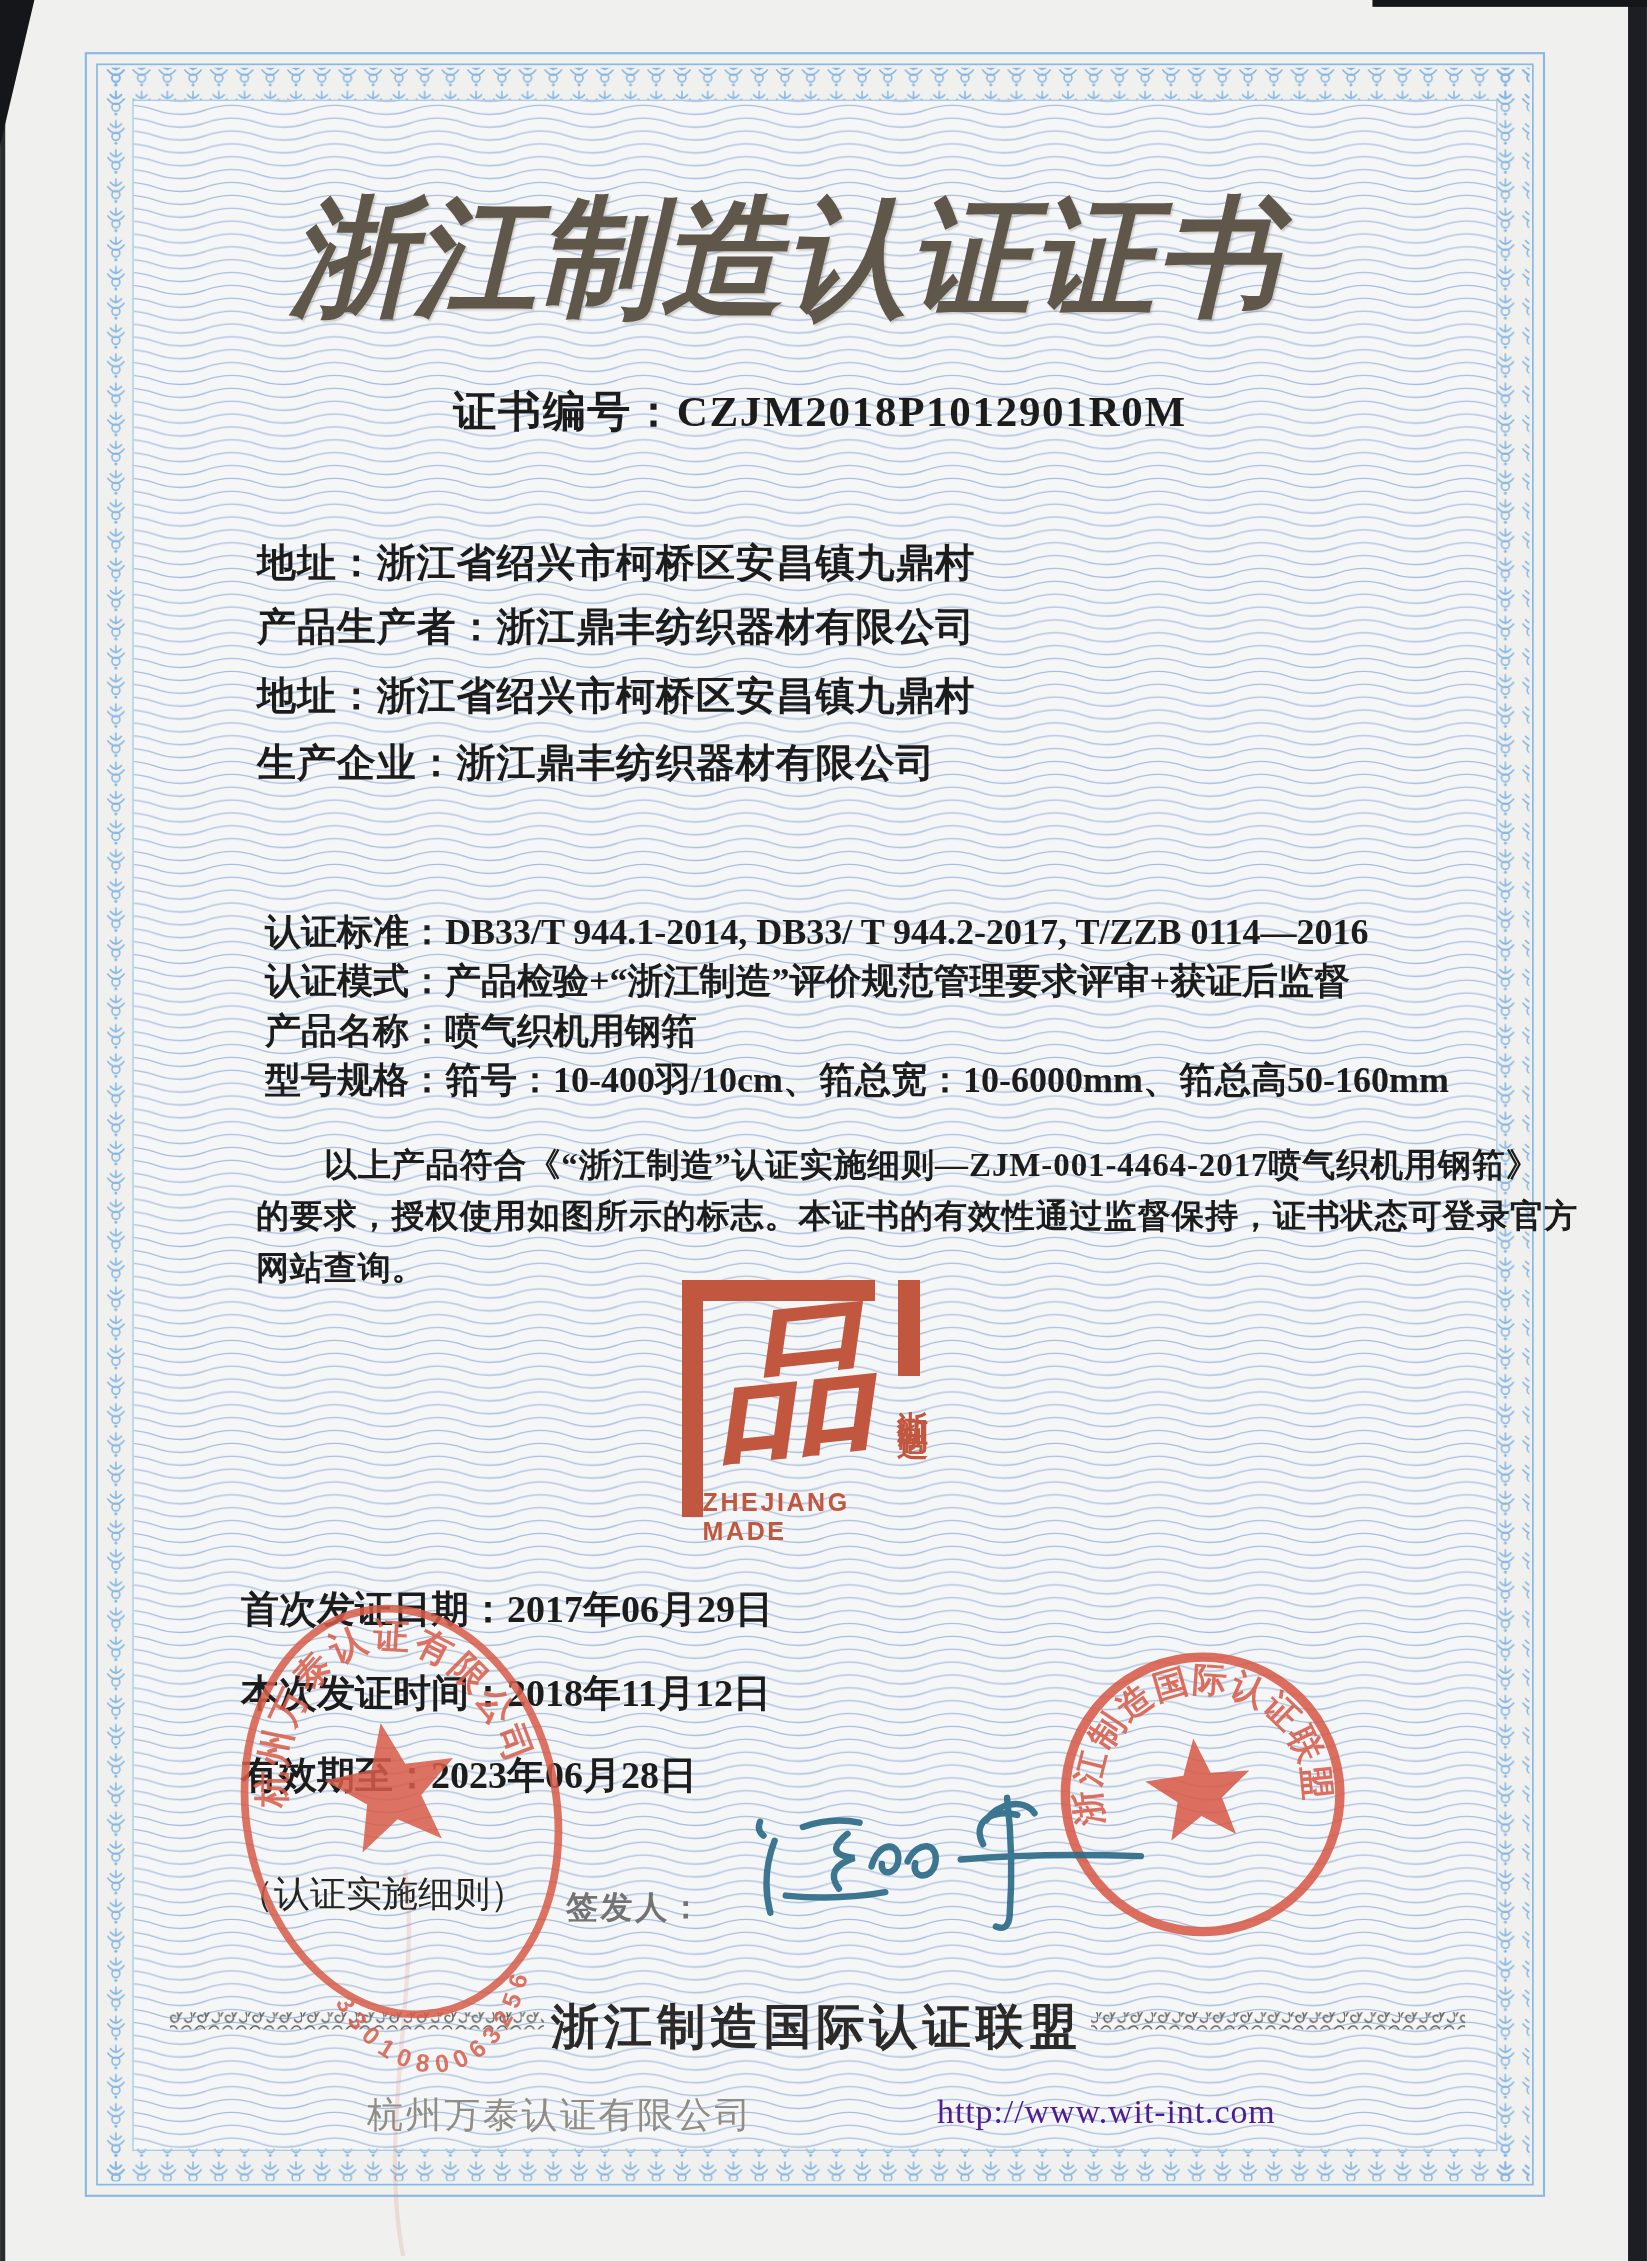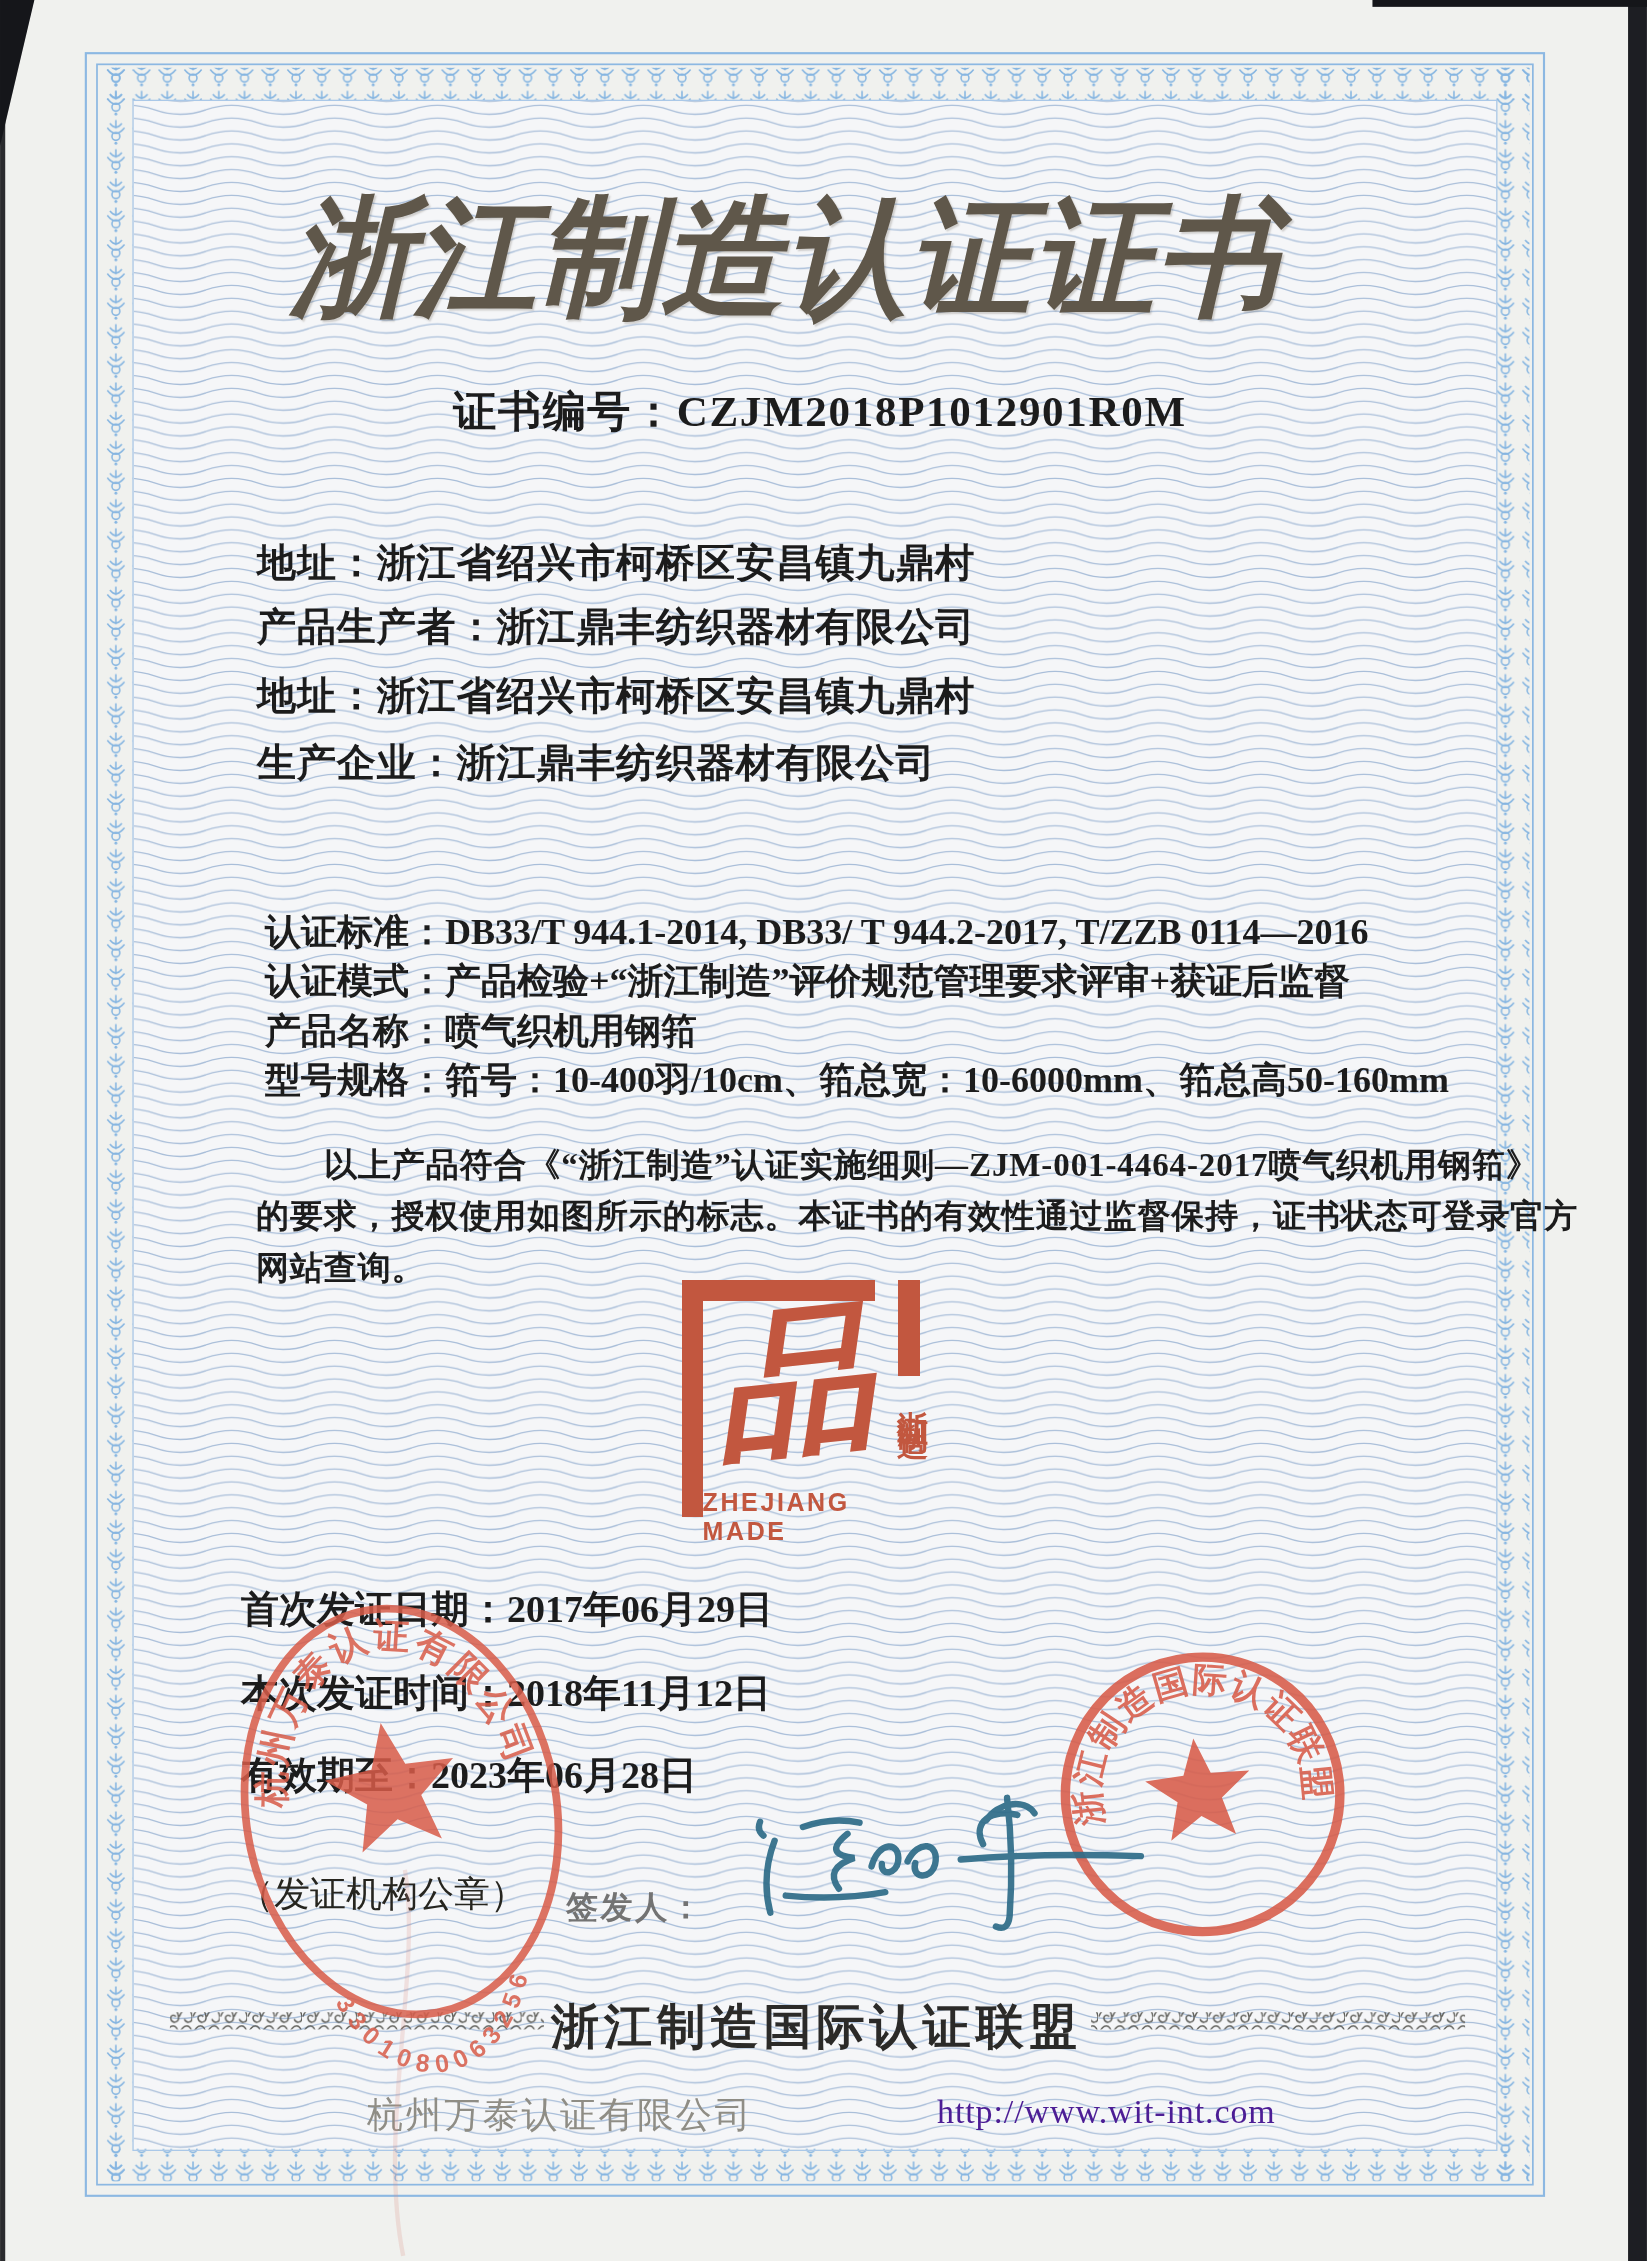--- a/index.html
+++ b/index.html
@@ -101,21 +101,21 @@
     <div class="bar bar-right"></div>
     <div class="bar bar-left"></div>
     <div class="logo-mark">品</div>
     <div class="logo-side">浙江制造</div>
     <div class="logo-cap">ZHEJIANG MADE</div>
   </div>
 
   <div class="txt dateline" style="top:1584px">首次发证日期：2017年06月29日</div>
   <div class="txt dateline" style="top:1668px">本次发证时间：2018年11月12日</div>
   <div class="txt dateline" style="top:1750px">有效期至：2023年06月28日</div>
-  <div class="txt sealnote">（发证机构公章）</div>
+  <div class="txt sealnote">（认证实施细则）</div>
   <div class="txt issuer">签发人：</div>
 
   <div class="txt alliance">浙江制造国际认证联盟</div>
   <div class="txt f-company">杭州万泰认证有限公司</div>
   <div class="txt f-url">http://www.wit-int.com</div>
 
   <svg class="overlay" width="1647" height="2261" viewBox="0 0 1920 2636">
     <defs>
       <path id="lsArc" d="M 351 2208 A 135 192 0 1 1 585 2208" fill="none"></path>
       <path id="lsNum" d="M 348 2174 A 128 182 0 1 0 588 2174" fill="none"></path>

